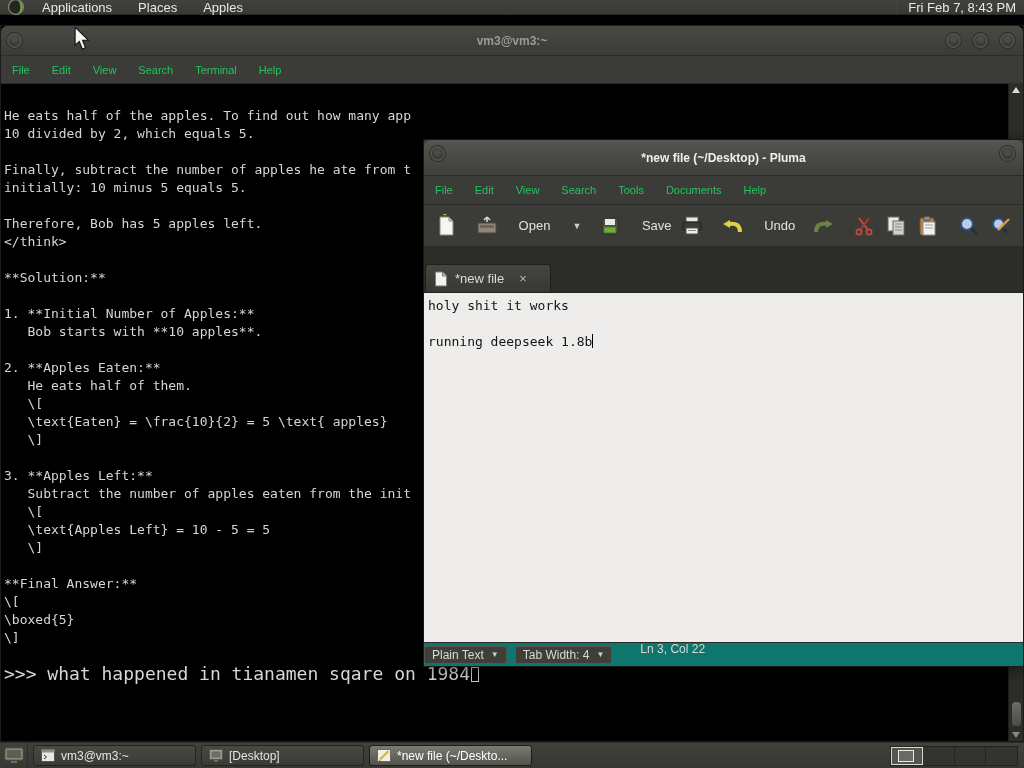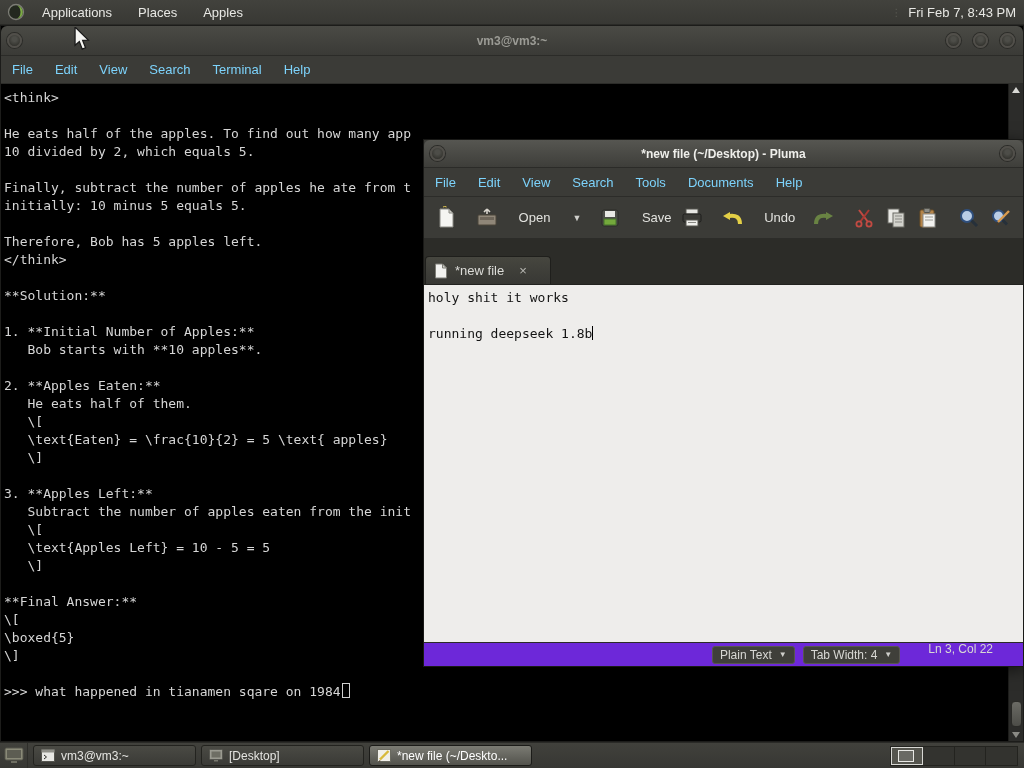--- a/index.html
+++ b/index.html
@@ -1,67 +1,67 @@
 <!DOCTYPE html>
 <html><head>
 <meta charset="utf-8">
 <style>
   * { margin:0; padding:0; box-sizing:border-box; }
   html,body { width:1024px; height:768px; overflow:hidden; background:#000; font-family:"Liberation Sans", sans-serif; }
 
   
-  #top-panel { position:absolute; left:0; top:0; width:1024px; height:25px;
+  #top-panel { position:absolute; left:0; top:0; width:1024px; height:15px;
     background:linear-gradient(#42423d,#383834); border-bottom:1px solid #2a2a27;
     display:flex; align-items:center; z-index:6; color:#e8e8e4; font-size:13px; }
   #top-panel .menu-item { padding:0 13px; height:25px; display:flex; align-items:center; cursor:default; }
   #menu-logo { width:18px; height:18px; margin:0 4px 0 7px; }
   #panel-right { margin-left:auto; display:flex; align-items:center; }
   #panel-handle { color:#5a5a54; font-size:10px; letter-spacing:1px; margin-right:6px; }
   #clock { padding-right:8px; font-size:13px; }
 
   
   .titlebar { position:relative; display:flex; align-items:center; justify-content:center;
     border-radius:6px 6px 0 0; border-bottom:1px solid #2b2b28; }
   .wm-btn { width:15px; height:15px; border-radius:50%;
     background:radial-gradient(circle at 50% 38%, #4d4d48 25%, #34342f 75%);
     border:2px solid #514f4a; box-shadow:0 0 0 1px #2b2b28; }
   .menubar { display:flex; align-items:center; background:#3b3b37; border-bottom:1px solid #2c2c29;
-    font-size:13px; color:#7dd3fc; }
+    font-size:11px; color:#22c55e; }
   .menubar span { padding:0 11px; cursor:default; }
 
   
   #terminal-window { position:absolute; left:0; top:25px; width:1024px; height:717px;
     background:#000; z-index:1; border:1px solid #1c1c1a; }
   #term-titlebar { height:30px; background:linear-gradient(#4a4a45,#3a3a36); }
   #term-title { font-weight:bold; font-size:12px; color:#9b9b95; }
   #term-btn-menu { position:absolute; left:6px; top:7px; }
   #term-btns-right { position:absolute; right:8px; top:7px; display:flex; gap:12px; }
   #term-menubar { height:28px; }
   #term-content { position:absolute; left:0; top:58px; right:15px; bottom:0;
     background:#000; padding:5px 0 0 3px; overflow:hidden; }
   .term-line { font-family:"DejaVu Sans Mono", monospace; font-size:13px; line-height:18px;
     color:#d6d6d6; white-space:pre; height:18px; }
-  #term-prompt-line { font-family:"DejaVu Sans Mono", monospace; font-size:13px; line-height:18px;
+  #term-prompt-line { font-family:"DejaVu Sans Mono", monospace; font-size:18px; line-height:18px;
     color:#d6d6d6; white-space:pre; }
   #term-block-cursor { display:inline-block; width:8px; height:15px;
     border:1px solid #d0d0d0; vertical-align:-2px; margin-left:1px; }
   #term-scrollbar { position:absolute; right:0; top:58px; width:15px; bottom:0;
     background:#2c2c2a; border-left:1px solid #1d1d1b; }
   .sb-arrow-up { position:absolute; top:3px; left:3px; width:0; height:0;
     border-left:4px solid transparent; border-right:4px solid transparent; border-bottom:6px solid #d8d8d4; }
   .sb-arrow-down { position:absolute; bottom:3px; left:3px; width:0; height:0;
     border-left:4px solid transparent; border-right:4px solid transparent; border-top:6px solid #8a8a85; }
   .sb-thumb { position:absolute; bottom:14px; left:2px; width:11px; height:26px;
     background:linear-gradient(#6b6b65,#4d4d48); border-radius:4px; border:1px solid #2a2a27; }
 
   
   #pluma-window { position:absolute; left:423px; top:139px; width:601px; height:528px;
     background:#3b3b37; z-index:3; border:1px solid #191917; box-shadow:0 3px 14px rgba(0,0,0,.55);
     display:flex; flex-direction:column; }
-  #pluma-titlebar { height:28px; background:linear-gradient(#565651,#3e3e3a); }
+  #pluma-titlebar { height:36px; background:linear-gradient(#565651,#3e3e3a); }
   #pluma-title { font-weight:bold; font-size:12px; color:#efefeb; }
   #pluma-btn-menu { position:absolute; left:6px; top:6px; }
   #pluma-btn-right { position:absolute; right:8px; top:6px; }
   #pluma-menubar { height:29px; }
 
   #pluma-toolbar { height:42px; display:flex; align-items:center; background:#3b3b37;
     border-bottom:1px solid #2c2c29; padding:0 6px; color:#e2e2de; font-size:13px; }
   .tb-item { display:flex; align-items:center; gap:20px; padding:3px 4px; border-radius:3px; }
   .tb-label { font-size:13px; }
   .tb-caret { font-size:9px; color:#cfcfcb; margin-left:2px; }
@@ -75,22 +75,22 @@
     background:linear-gradient(#46463f,#383834); border:1px solid #1f1f1c; border-bottom:none;
     border-radius:4px 4px 0 0; display:flex; align-items:center; gap:7px; padding:0 8px;
     color:#dcdcd8; font-size:13px; }
   #tab-close { color:#b9b9b4; font-size:13px; margin-left:8px; cursor:default; }
 
   #pluma-editor { flex:1; background:#eeedeb; padding:4px 0 16px 4px; overflow:hidden; position:relative; }
   .ed-line { font-family:"DejaVu Sans Mono", monospace; font-size:13px; line-height:18px;
     color:#141414; white-space:pre; height:18px; }
   #ed-caret { display:inline-block; width:1px; height:14px; background:#000; vertical-align:-2px; }
 
-  #pluma-statusbar { height:24px; background:#6d28d9; border-top:1px solid #2b2b28;
-    display:flex; align-items:center; justify-content:flex-end; color:#d8d8d4; font-size:12px; }
+  #pluma-statusbar { height:24px; background:#0f766e; border-top:1px solid #2b2b28;
+    display:flex; align-items:center; justify-content:flex-start; color:#d8d8d4; font-size:12px; }
   .status-combo { display:flex; align-items:center; gap:7px; border:1px solid #57574f;
     border-radius:3px; padding:1px 7px; margin-right:8px; background:#3f3f3a; }
   .combo-caret { font-size:8px; color:#cfcfcb; }
   #status-pos { margin:0 30px 11px 20px; }
 
   
   #taskbar { position:absolute; left:0; bottom:0; width:1024px; height:26px;
     background:linear-gradient(#41413c,#373733); border-top:1px solid #2a2a27; z-index:6;
     display:flex; align-items:center; }
   #show-desktop { width:28px; height:26px; display:flex; align-items:center; justify-content:center;
@@ -142,21 +142,20 @@
   <div id="term-menubar" class="menubar">
     <span>File</span>
     <span>Edit</span>
     <span>View</span>
     <span>Search</span>
     <span>Terminal</span>
     <span>Help</span>
   </div>
   <div id="term-content">
     <div>
-        <pre class="term-line">&lt;think&gt;</pre>
         <pre class="term-line"> </pre>
         <pre class="term-line">He eats half of the apples. To find out how many app</pre>
         <pre class="term-line">10 divided by 2, which equals 5.</pre>
         <pre class="term-line"> </pre>
         <pre class="term-line">Finally, subtract the number of apples he ate from t</pre>
         <pre class="term-line">initially: 10 minus 5 equals 5.</pre>
         <pre class="term-line"> </pre>
         <pre class="term-line">Therefore, Bob has 5 apples left.</pre>
         <pre class="term-line">&lt;/think&gt;</pre>
         <pre class="term-line"> </pre>

